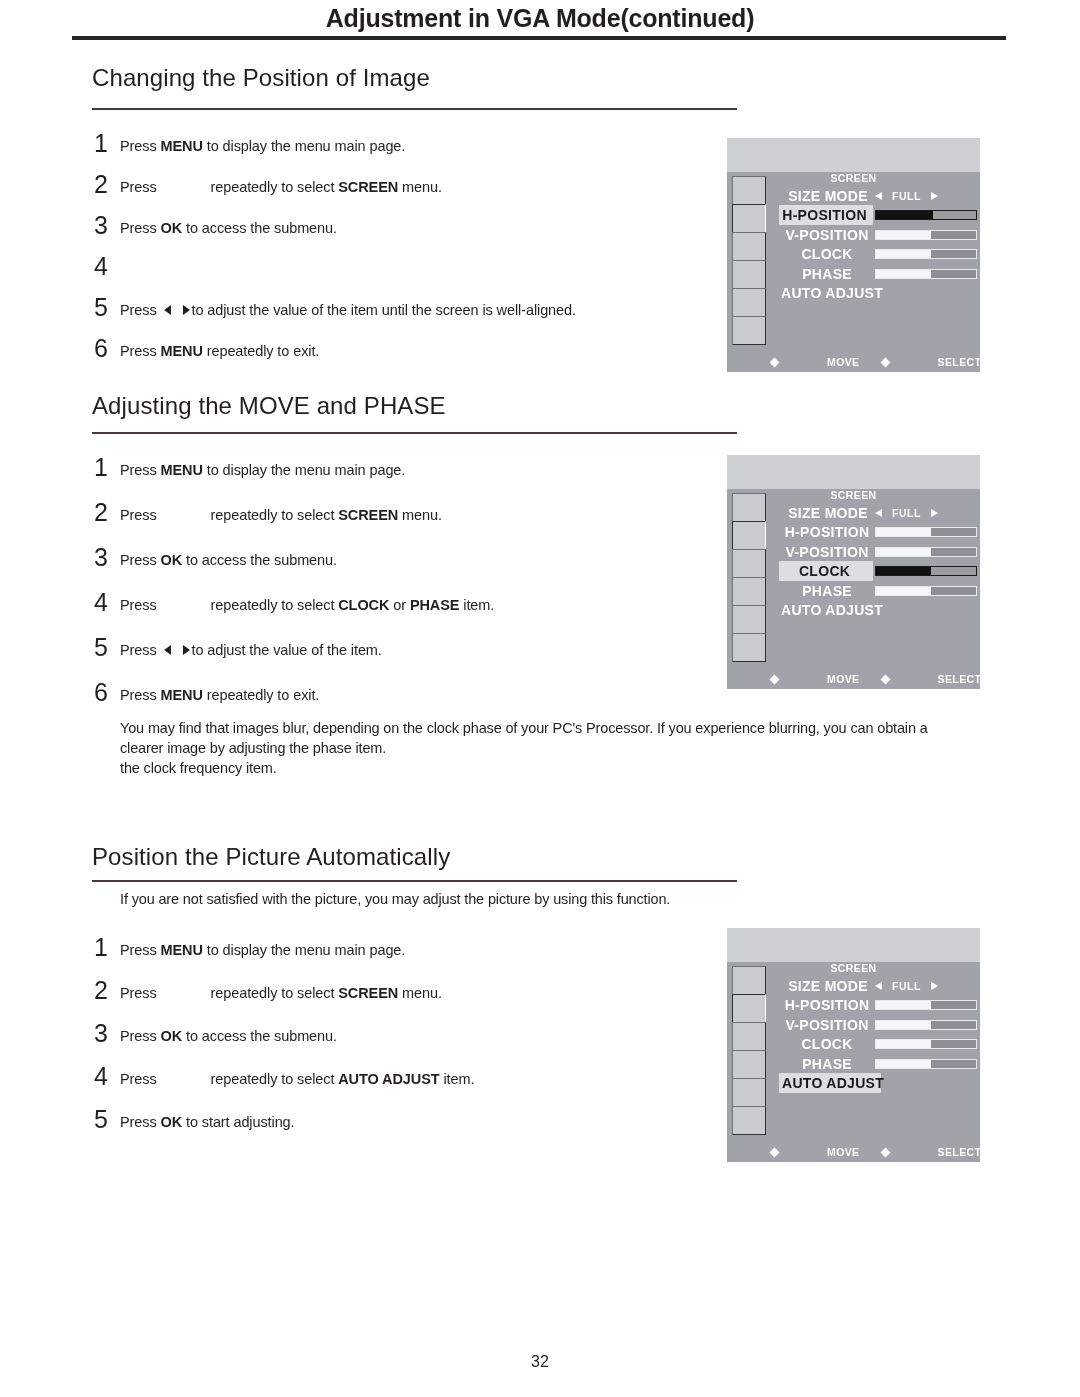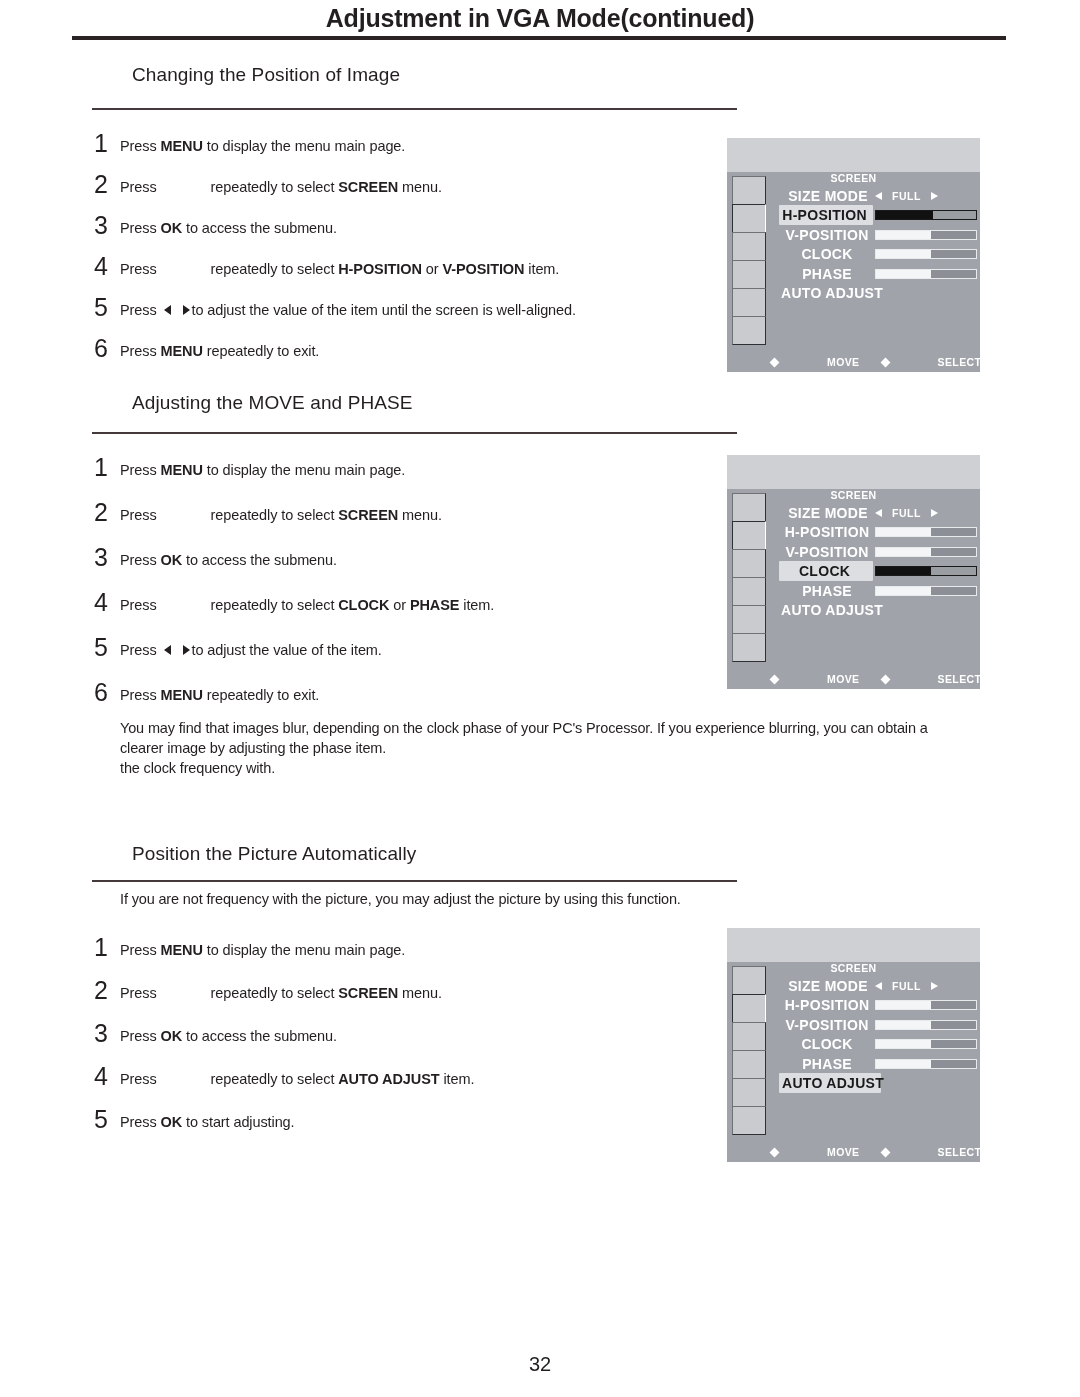--- a/index.html
+++ b/index.html
@@ -33,26 +33,25 @@
     top: 36px;
     left: 72px;
     width: 934px;
     height: 4px;
     background: #2b2224;
   }
 
   
   .section-heading {
     position: absolute;
-    font-size: 19px;
+    font-size: 24px;
     font-weight: normal;
     color: #231f20;
     letter-spacing: 0.1px;
     white-space: nowrap;
-    margin-left: 40px;
   }
   .heading-rule {
     position: absolute;
     left: 92px;
     width: 645px;
     height: 2px;
     background: #443a3c;
   }
 
   
@@ -268,21 +267,21 @@
   .foot-move { margin-right: 22px; }
   .foot-select { margin-right: 20px; }
 
   
   .page-number {
     position: absolute;
     left: 0;
     top: 1353px;
     width: 1080px;
     text-align: center;
-    font-size: 20px;
+    font-size: 16px;
     color: #231f20;
   }
 </style>
 </head>
 <body>
 
 <div class="page-title">Adjustment in VGA Mode(continued)</div>
 <div class="title-rule"></div>
 
 <div class="section-heading" style="top:64px;left:92px;">Changing the Position of Image</div>
@@ -295,21 +294,20 @@
     <div class="step" style="top: 171px;">
       <span class="step-num">2</span>
       <span class="step-text">Press<span class="gap-icon"></span>repeatedly to select <b>SCREEN</b> menu.</span>
     </div>
     <div class="step" style="top: 212px;">
       <span class="step-num">3</span>
       <span class="step-text">Press <b>OK</b> to access the submenu.</span>
     </div>
     <div class="step" style="top: 253px;">
       <span class="step-num">4</span>
-      <span class="step-text">Press<span class="gap-icon"></span>repeatedly to select <b>H-POSITION</b> or <b>V-POSITION</b> item.</span>
     </div>
     <div class="step" style="top: 294px;">
       <span class="step-num">5</span>
       <span class="step-text">Press <span class="tri-left"></span><span class="tri-right"></span>to adjust the value of the item until the screen is well-aligned.</span>
     </div>
     <div class="step" style="top: 335px;">
       <span class="step-num">6</span>
       <span class="step-text">Press <b>MENU</b> repeatedly to exit.</span>
     </div>
   </div>
@@ -338,26 +336,26 @@
       <span class="step-text">Press <span class="tri-left"></span><span class="tri-right"></span>to adjust the value of the item.</span>
     </div>
     <div class="step" style="top: 679px;">
       <span class="step-num">6</span>
       <span class="step-text">Press <b>MENU</b> repeatedly to exit.</span>
     </div>
   </div>
 <div class="para" style="top:718px;" id="para-2">
     <span class="para-line">You may find that images blur, depending on the clock phase of your PC's Processor. If you experience blurring, you can obtain a</span>
     <span class="para-line">clearer image by adjusting the phase item.</span>
-    <span class="para-line">the clock frequency with.</span>
+    <span class="para-line">the clock frequency item.</span>
   </div>
 
 <div class="section-heading" style="top:843px;left:92px;">Position the Picture Automatically</div>
 <div class="heading-rule" style="top:880px;"></div>
-<div class="para" style="top:889px;width:700px;">If you are not frequency with the picture, you may adjust the picture by using this function.</div>
+<div class="para" style="top:889px;width:700px;">If you are not satisfied with the picture, you may adjust the picture by using this function.</div>
 <div id="steps-3">
     <div class="step" style="top: 934px;">
       <span class="step-num">1</span>
       <span class="step-text">Press <b>MENU</b> to display the menu main page.</span>
     </div>
     <div class="step" style="top: 977px;">
       <span class="step-num">2</span>
       <span class="step-text">Press<span class="gap-icon"></span>repeatedly to select <b>SCREEN</b> menu.</span>
     </div>
     <div class="step" style="top: 1020px;">

